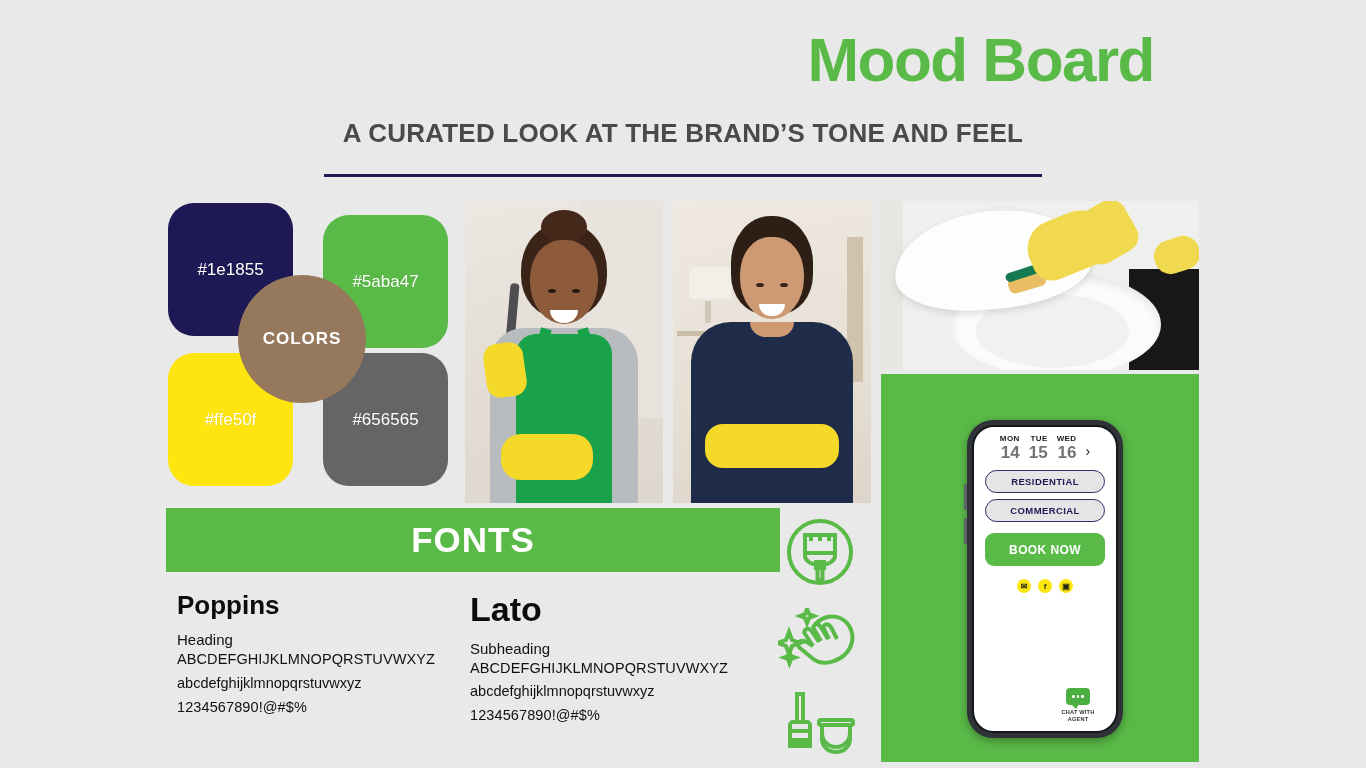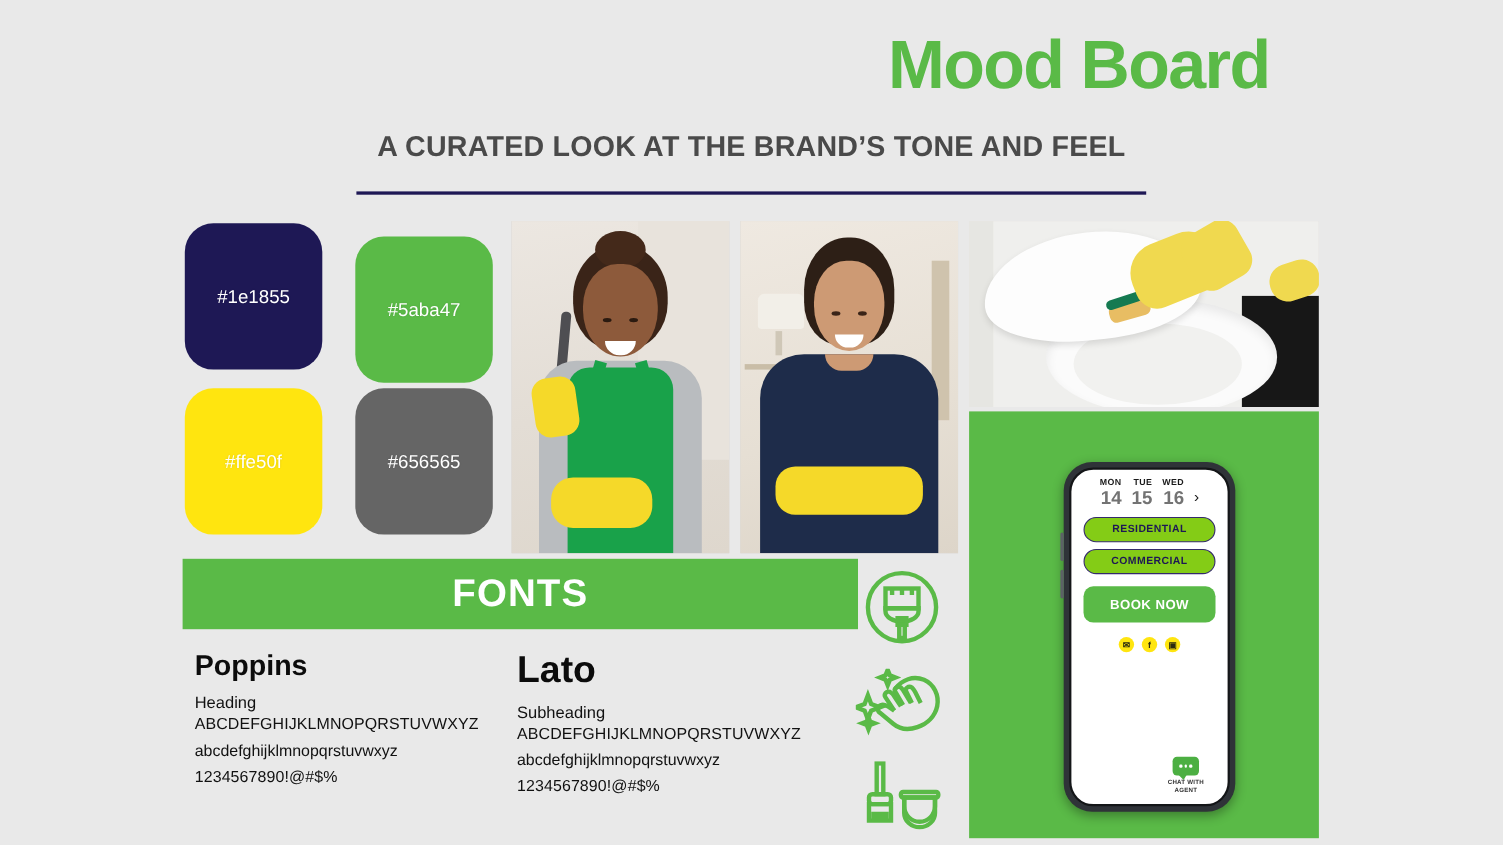--- a/index.html
+++ b/index.html
@@ -145,21 +145,21 @@
   .days { display:flex; align-items:flex-end; justify-content:center; gap:9px; padding:8px 0 3px; }
   .day { text-align:right; line-height:1; }
   .day .dn { font-size:8px; font-weight:700; color:#1a1a1a; letter-spacing:.4px; }
   .day .dd { font-size:17px; font-weight:700; color:#737373; margin-top:1px; }
   .day-arrow { font-size:14px; color:#1a1a1a; padding-bottom:2px; }
 
   .pill {
     margin: 6px 11px 0; height: 23px; border: 1.6px solid #342a6b;
     border-radius: 13px; display: flex; align-items: center; justify-content: center;
     font-size: 9.5px; font-weight: 700; color: #1e1855; letter-spacing: .4px;
-    background: #84cc16;
+    background: #e5e5e5;
   }
   .booknow {
     margin: 11px 11px 0; height: 33px; background: #5aba47; border-radius: 9px;
     display: flex; align-items: center; justify-content: center;
     color: #fff; font-size: 12px; font-weight: 700; letter-spacing: .4px;
   }
   .socials { display:flex; justify-content:center; gap:7px; margin-top:13px; }
   .soc {
     width: 14px; height: 14px; border-radius: 50%; background: #ffe50f;
     display:flex; align-items:center; justify-content:center;
@@ -215,20 +215,23 @@
       <span>#1e1855</span>
     </div>
     <div class="swatch sw-green">
       <span>#5aba47</span>
     </div>
     <div class="swatch sw-yellow">
       <span>#ffe50f</span>
     </div>
     <div class="swatch sw-gray">
       <span>#656565</span>
+    </div>
+    <div class="colors-circle">
+      <span>COLORS</span>
     </div>
   </div>
 
   <div class="photo photo-1">
     <div class="p1-bg"></div>
       <div class="p1-wall"></div>
     <div class="p1-pole"></div>
     <div class="p1-shirt"></div>
     <div class="p1-strap l"></div>
       <div class="p1-strap r"></div>

